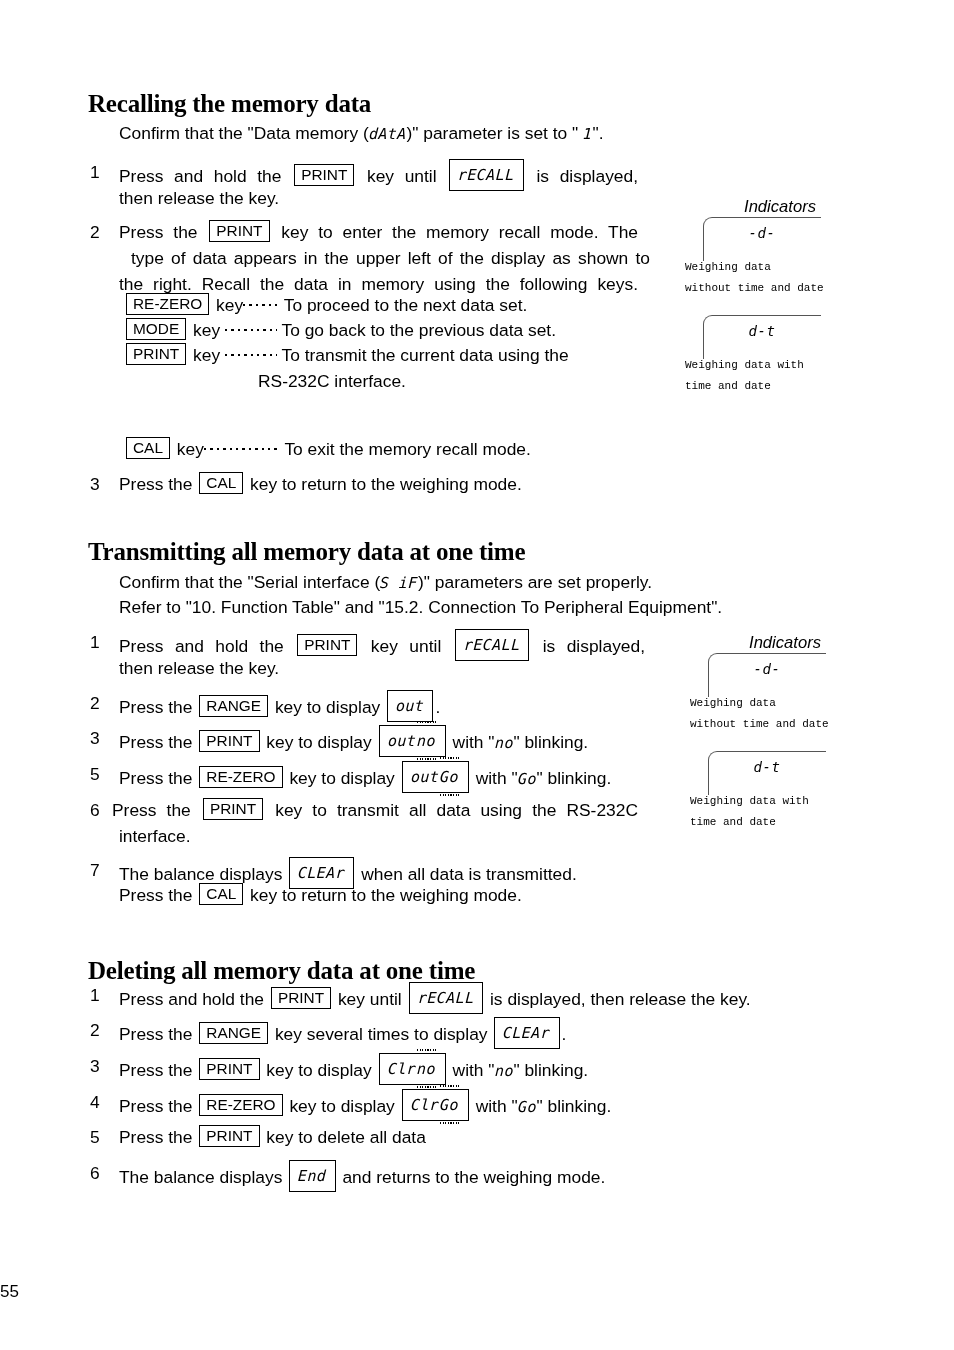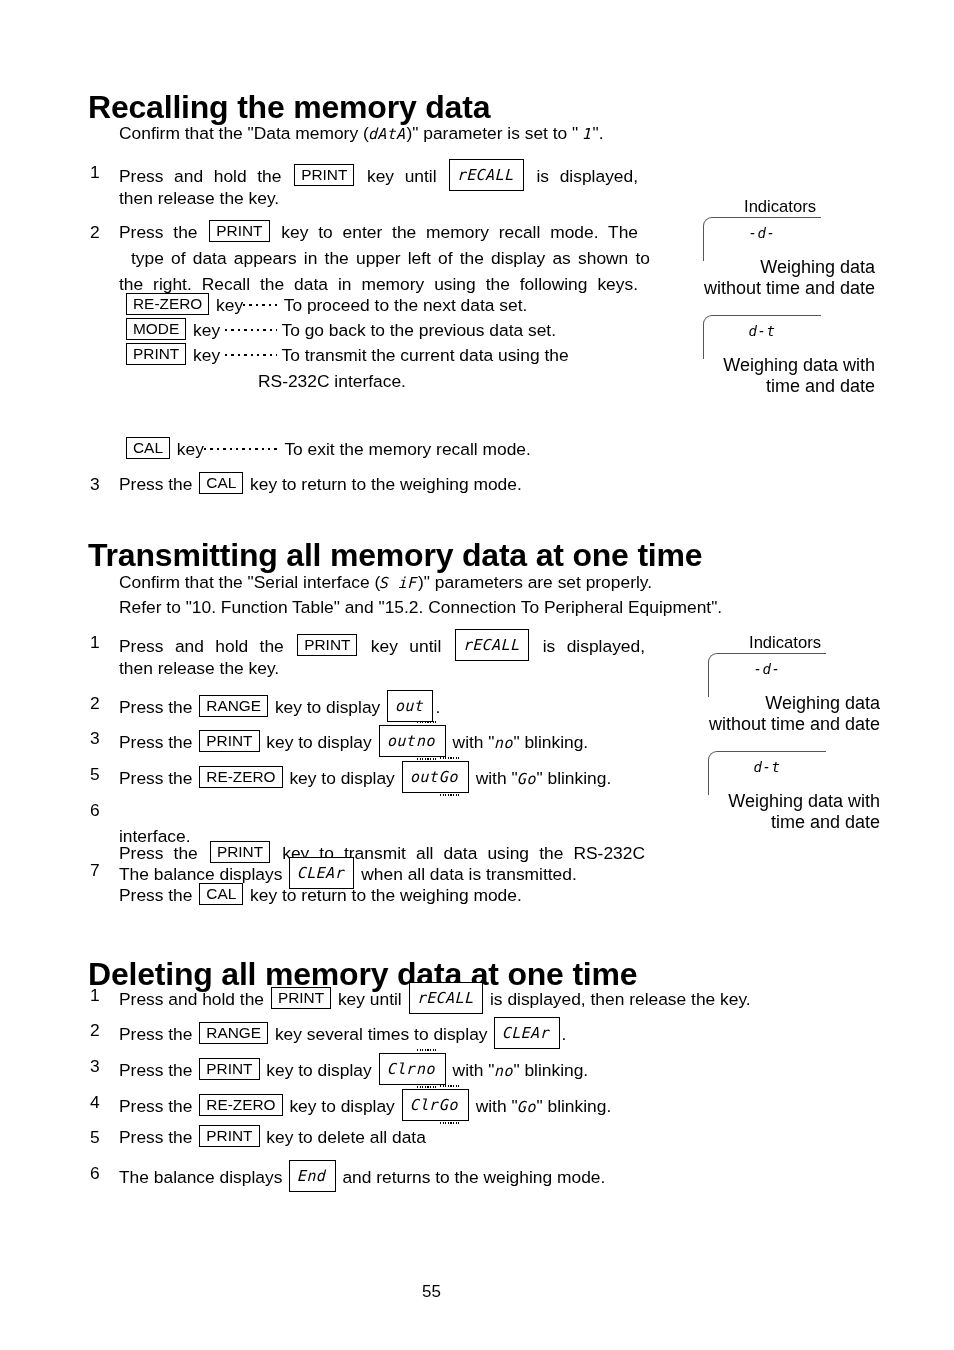--- a/index.html
+++ b/index.html
@@ -17,23 +17,23 @@
 
   .page {
     position: absolute;
     left: 0; top: 0;
     width: 954px; height: 1350px;
   }
 
   
   .h-sec {
     position: absolute;
-    font-family: Liberation Sans, sans-serif;
+    font-family: Liberation Serif, serif;
     font-weight: 700;
-    font-size: 32px;
+    font-size: 25px;
     letter-spacing: -0.2px;
     white-space: nowrap;
     line-height: 1;
   }
 
   
   .txt {
     position: absolute;
     font-size: 17.4px;
     line-height: 26px;
@@ -119,20 +119,21 @@
     background-image: repeating-linear-gradient(to right, #000 0 2.4px, transparent 2.4px 6.4px);
   }
 
   
   .ind-block { position: absolute; }
   .ind-title {
     font-size: 16.6px;
     text-align: center;
     line-height: 20px;
     white-space: nowrap;
+    font-style: italic;
   }
   .ind-frame {
     position: relative;
     height: 46px;
   }
   .ind-frame .corner {
     position: absolute;
     left: 0; top: 0;
     width: 118px; height: 44px;
     border-top: 1.3px solid #555;
@@ -143,31 +144,32 @@
     position: absolute;
     left: 0; right: 0;
     top: 8px;
     text-align: center;
     font-family: "DejaVu Sans Mono", monospace;
     font-size: 14px;
     font-style: italic;
     letter-spacing: 0.5px;
   }
   .ind-cap {
-    font-size: 18px;
+    font-size: 11px;
     line-height: 21px;
-    text-align: right;
-    white-space: nowrap;
+    text-align: left;
+    white-space: nowrap;
+    font-family: Liberation Mono, monospace;
   }
 
   
   .pageno {
     position: absolute;
     width: 863px;
-    text-align: center;
+    text-align: left;
     font-size: 17px;
   }
 </style>
 </head>
 <body>
 
 <div class="page">
 
   <div class="h-sec" style="left:88px; top:91px;">Recalling the memory data</div>
 
@@ -224,21 +226,21 @@
   <div class="num" style="left:90px; top:690px;">2</div>
   <div class="txt" style="left:119px; top:690px;"><span>Press the</span> <span class="key">RANGE</span> <span>key to display</span> <span class="lcd"><span class="seg">out</span></span><span>.</span></div>
 
   <div class="num" style="left:90px; top:725px;">3</div>
   <div class="txt" style="left:119px; top:725px;"><span>Press the</span> <span class="key">PRINT</span> <span>key to display</span> <span class="lcd"><span class="seg">out </span><span class="blinkwrap"><span class="seg">no</span></span></span> <span>with "</span><span class="seg">no</span><span>" blinking.</span></div>
 
   <div class="num" style="left:90px; top:761px;">5</div>
   <div class="txt" style="left:119px; top:761px;"><span>Press the</span> <span class="key">RE-ZERO</span> <span>key to display</span> <span class="lcd"><span class="seg">out </span><span class="blinkwrap"><span class="seg">Go</span></span></span> <span>with "</span><span class="seg">Go</span><span>" blinking.</span></div>
 
   <div class="num" style="left:90px; top:797px;">6</div>
-  <div class="txt just" style="left:119px; top:797px; width:526px;margin-top:43px;"><span>Press  the</span> <span class="key">PRINT</span> <span>key  to  transmit  all  data  using  the  RS-232C</span></div>
+  <div class="txt just" style="left:112px; top:797px; width:526px;"><span>Press  the</span> <span class="key">PRINT</span> <span>key  to  transmit  all  data  using  the  RS-232C</span></div>
   <div class="txt" style="left:119px; top:823px;">interface.</div>
 
   <div class="num" style="left:90px; top:857px;">7</div>
   <div class="txt" style="left:119px; top:857px;"><span>The balance displays</span> <span class="lcd"><span class="seg">CLEAr</span></span> <span>when all data is transmitted.</span></div>
   <div class="txt" style="left:119px; top:882px;"><span>Press the</span> <span class="key">CAL</span> <span>key to return to the weighing mode.</span></div>
 
   <div class="ind-block" style="left:690px; top:633px; width:190px;">
     <div class="ind-title">Indicators</div>
     <div class="ind-frame" style="margin-left:18px;">
       <div class="corner"></div>

